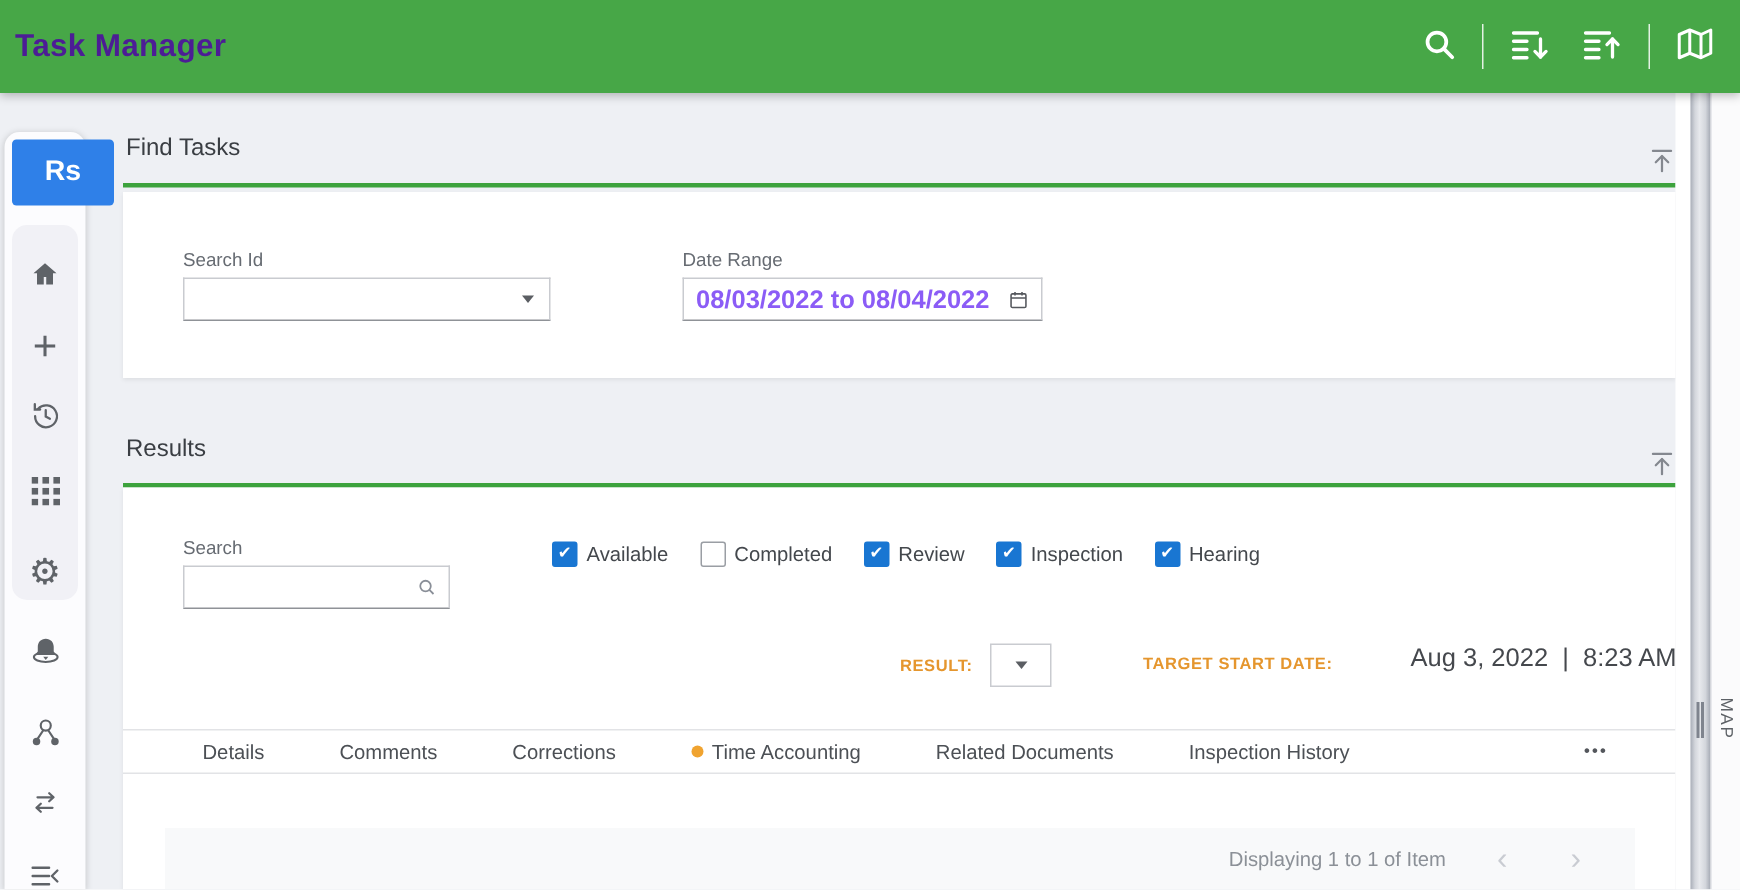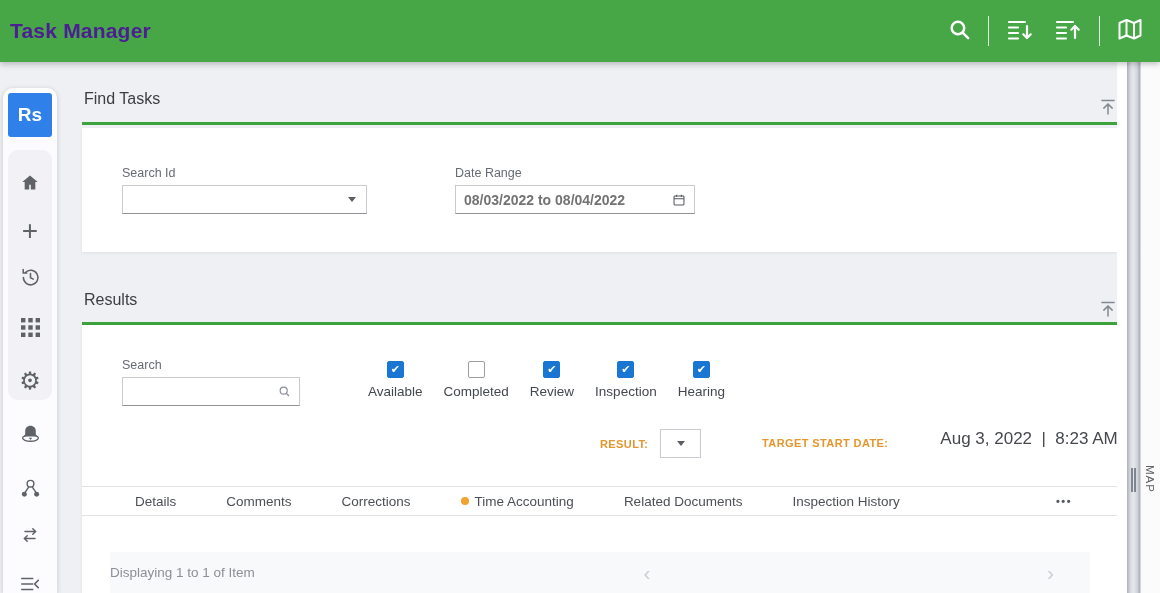--- a/index.html
+++ b/index.html
@@ -12,21 +12,21 @@
     display:flex; align-items:center; justify-content:space-between; padding:0 14px 0 10px;
     box-shadow:0 2px 6px rgba(0,0,0,.25); z-index:30; }
   .app-title { color:#4c1d95; font-size:21px; font-weight:700; letter-spacing:.2px; }
   .header-actions { display:flex; align-items:center; gap:14px; }
   .hbtn { background:none; border:none; cursor:pointer; display:flex; align-items:center; padding:2px; }
   .hdiv { width:1px; height:30px; background:rgba(255,255,255,.85); }
 
   
   .sidebar { position:absolute; left:3px; top:88px; width:54px; height:505px; background:#fcfcfe;
     border-radius:10px 10px 0 0; box-shadow:0 1px 5px rgba(0,0,0,.18); z-index:20; }
-  .side-logo { position:absolute; left:5px; top:5px; width:44px; height:44px; background:#2f80e8;
+  .side-logo { position:absolute; left:5px; top:5px; width:68px; height:44px; background:#2f80e8;
     border-radius:3px; color:#fff; font-size:19px; font-weight:700; display:flex; align-items:center;
     justify-content:center; cursor:pointer; }
   .side-group { position:absolute; left:5px; top:62px; width:44px; height:250px; background:#f1f1f6; border-radius:10px; }
   .sbtn { position:absolute; left:50%; transform:translateX(-50%); width:40px; height:34px; background:none;
     border:none; cursor:pointer; display:flex; align-items:center; justify-content:center; color:#5f6368; }
   .gear-glyph { font-size:24px; line-height:1; color:#5f6368;
     font-family:"DejaVu Sans","Liberation Sans",sans-serif; }
   .plus-glyph { font-size:28px; font-weight:300; line-height:1; color:#5f6368; }
 
   
@@ -35,29 +35,29 @@
   .collapse-btn { position:absolute; background:none; border:none; cursor:pointer; padding:2px; }
 
   
   .panel { position:absolute; left:82px; width:1035px; background:#fff; box-shadow:0 1px 3px rgba(0,0,0,.07); }
   .find-panel { top:128px; height:124px; }
   .results-panel { top:325px; height:268px; }
 
   .field-label { position:absolute; font-size:12.5px; color:#666b72; }
   .field-box { position:absolute; height:29px; background:#fff; border:1px solid #c9cbd0;
     border-bottom-color:#8f9297; display:flex; align-items:center; }
-  .field-box input { border:none; outline:none; flex:1; height:100%; font-size:14px; font-weight:700;
-    color:#737373; padding:0 8px; font-family:inherit; background:transparent; min-width:0; }
+  .field-box input { border:none; outline:none; flex:1; height:100%; font-size:17px; font-weight:700;
+    color:#8b5cf6; padding:0 8px; font-family:inherit; background:transparent; min-width:0; }
   .caret { width:0; height:0; border-left:4.5px solid transparent; border-right:4.5px solid transparent;
     border-top:5.5px solid #5b5e63; margin-right:10px; }
   .icon-in-field { margin-right:8px; display:flex; }
 
   
   .filters { position:absolute; left:368px; top:361px; display:flex; align-items:center; gap:21px; z-index:5; }
-  .filter { display:flex; align-items:center; gap:6px; cursor:pointer;flex-direction:column; }
+  .filter { display:flex; align-items:center; gap:6px; cursor:pointer; }
   .cb { width:17px; height:17px; border:1.5px solid #9a9ea4; border-radius:2px; background:#fff;
     display:flex; align-items:center; justify-content:center; }
   .cb[data-checked="true"] { background:#1976d2; border-color:#1976d2; }
   .cb[data-checked="true"]::after { content:"✔"; color:#fff; font-size:11px; line-height:1; }
   .filter-label { font-size:13.5px; color:#44484d; }
 
   
   .task-title { position:absolute; left:122px; top:422px; font-size:20px; color:#54575c; }
   .task-id-sep { font-size:12px; color:#9a9ea3; margin-left:7px; }
   .task-id { font-size:11.5px; color:#6d7176; letter-spacing:.3px; }
@@ -75,21 +75,21 @@
     display:flex; align-items:center; padding-left:53px; gap:50px; }
   .tab { background:none; border:none; cursor:pointer; font-size:13.5px; color:#4c5055;
     font-family:inherit; display:flex; align-items:center; gap:6px; padding:0; white-space:nowrap; }
   .tab .dot { display:none; width:8px; height:8px; border-radius:50%; background:#f0a32f; }
   .tab[data-dot="true"] .dot { display:inline-block; }
   .tabs-more { position:absolute; right:45px; top:0; height:100%; background:none; border:none;
     cursor:pointer; font-size:11px; letter-spacing:1.5px; color:#54575c; font-weight:700; }
 
   
   .results-footer { position:absolute; left:110px; top:552px; width:980px; height:41px; background:#f8f9fa;
-    display:flex; align-items:center; justify-content:space-between; padding-right:28px; gap:26px; }
+    display:flex; align-items:center; justify-content:flex-end; padding-right:28px; gap:26px; }
   .pg-summary { font-size:13.5px; color:#8b9097; }
   .pg-btn { background:none; border:none; font-size:21px; color:#c9ccd2; cursor:pointer;
     line-height:1; padding:0 8px; font-family:inherit; }
 
   
   .rail-white { position:absolute; left:1117px; top:62px; width:10px; height:531px; background:#fff; }
   .splitter { position:absolute; left:1127px; top:62px; width:13px; height:531px; cursor:col-resize;
     background:linear-gradient(90deg,#a9aeb8 0px,#d3d6dc 3px,#e7e9ed 6px,#d3d6dc 10px,#a9aeb8 13px); }
   .splitter-grip { position:absolute; left:4px; top:406px; width:5px; height:24px;
     border-left:2px solid #7f848e; border-right:2px solid #7f848e; }

